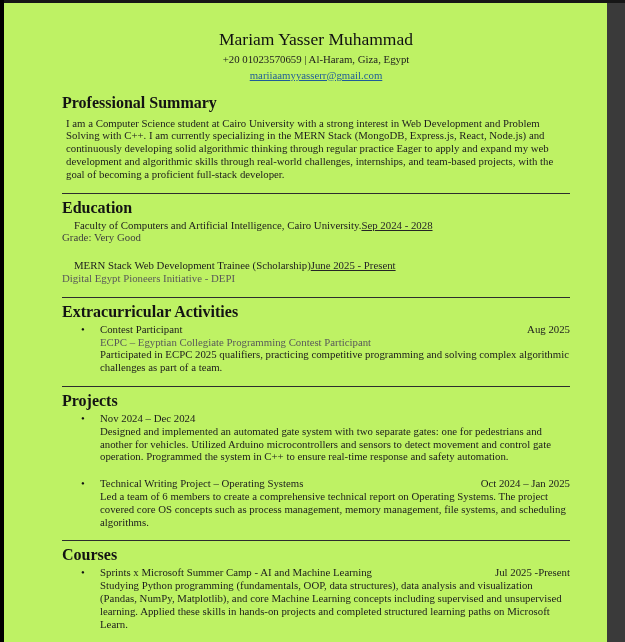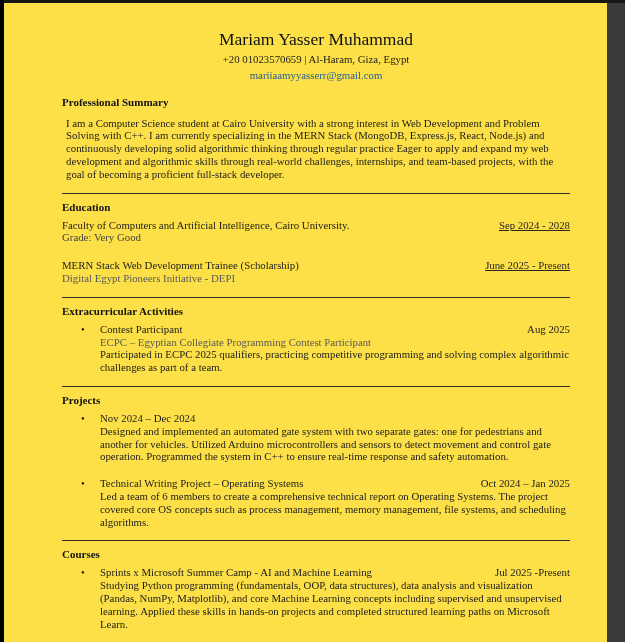--- a/index.html
+++ b/index.html
@@ -8,37 +8,37 @@
     background: #3a3a3a;
     position: relative;
     overflow: hidden;
     font-family: "Liberation Serif", serif;
   }
   .edge-left { position: absolute; left: 0; top: 0; width: 4px; height: 642px; background: #000; }
   .edge-top { position: absolute; left: 0; top: 0; width: 625px; height: 3px; background: #161616; }
   .page {
     position: absolute; left: 4px; top: 3px;
     width: 603px; height: 639px;
-    background: #fde047;
+    background: #bef264;
     box-sizing: border-box;
     padding: 26px 37px 0 58px;
     color: #1c1c1c;
     font-size: 10.8px;
     line-height: 12.8px;
   }
   .doc-header { text-align: center; }
   .doc-name { font-size: 17.5px; font-weight: normal; margin: 0 0 4px 0; line-height: 20px; color: #111; }
   .contact-line { margin: 0 0 3px 0; }
   .link-line { margin: 0 0 3px 0; color: #1f5c99; }
-  .link-line a, .link { color: #1f5c99; cursor: pointer; }
-  .section-heading { font-size: 11px; font-weight: bold; margin: 0; color: #131313; line-height: 13px; }
+  .link-line a, .link { color: #1f5c99; text-decoration: underline; cursor: pointer; }
+  .section-heading { font-size: 16px; font-weight: bold; margin: 0; color: #131313; line-height: 13px; }
   .summary-heading { margin-top: 14px; }
   .summary-text { margin: 8px 0 0 4px; text-align: left; }
   .rule { border: none; border-top: 1px solid #2d2d2d; margin: 12px 0 7px 0; height: 0; }
-  .row { display: flex; justify-content: space-between; align-items: baseline; }
+  .row { display: flex; align-items: baseline; margin-left: 12px; }
   .row .date { white-space: nowrap; color: #262626; text-decoration: underline; }
   .entry { margin-top: 5px; }
   .entry + .entry { margin-top: 15px; }
   .sub-gray { color: #595959; }
   .sub-dark { color: #3f3f3f; }
   .bullet-item { margin-top: 5px; }
   .bullet-item + .bullet-item { margin-top: 14px; }
   .bullet-row { display: flex; align-items: baseline; }
   .bullet-glyph { width: 38px; box-sizing: border-box; padding-left: 19px; flex: none; color: #111; }
   .bullet-title { flex: 1; }

